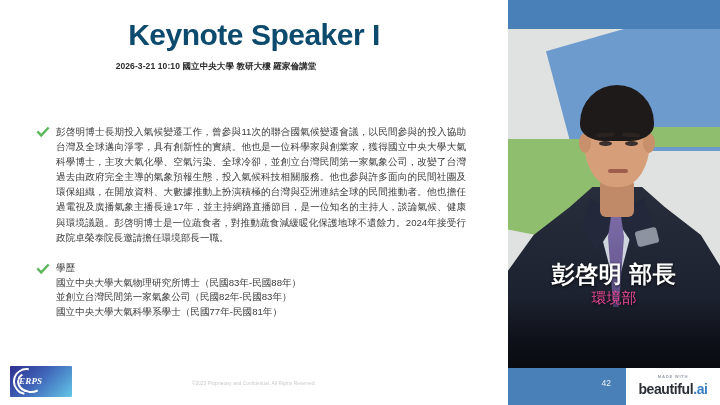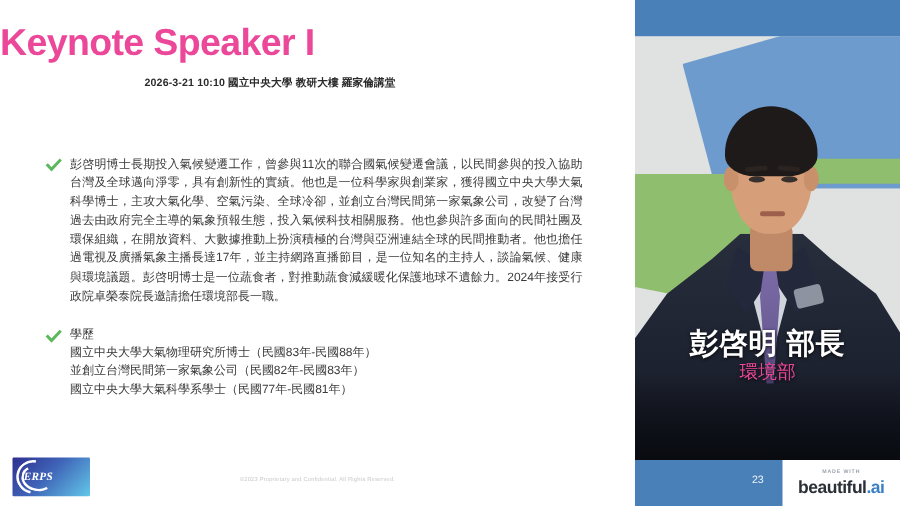--- a/index.html
+++ b/index.html
@@ -11,22 +11,23 @@
   }
 
   
   #left-pane{
     position:absolute; left:0; top:0; width:508px; height:405px;
     background:#ffffff;
   }
 
   #page-title{
     position:absolute; left:0; top:18px; width:508px;
+    text-align:center;
     font-size:30px; font-weight:bold; letter-spacing:-0.5px;
-    color:#ec4899;
+    color:#0c4a6e;
     line-height:1.1;
   }
   #page-subtitle{
     position:absolute; left:0; top:61px; width:432px;
     text-align:center;
     font-size:8.5px; font-weight:bold; color:#2b2b2b;
     letter-spacing:0.1px;
   }
 
   .bullet-block{ position:absolute; left:36px; width:430px; }
@@ -309,19 +310,19 @@
 
     <span class="photo-shadow"></span>
   </div>
 
   <div id="name-overlay">
     <div id="speaker-name">彭啓明 部長</div>
     <div id="speaker-org">環境部</div>
   </div>
 
   <div id="band-bottom">
-    <div id="page-number">23</div>
+    <div id="page-number">42</div>
     <div id="made-with-box">
       <div id="made-with-label">MADE WITH</div>
       <div id="brand-name"><span>beautiful</span><span class="accent">.</span><span class="accent">ai</span></div>
     </div>
   </div>
 </div>
 
 </body></html>

